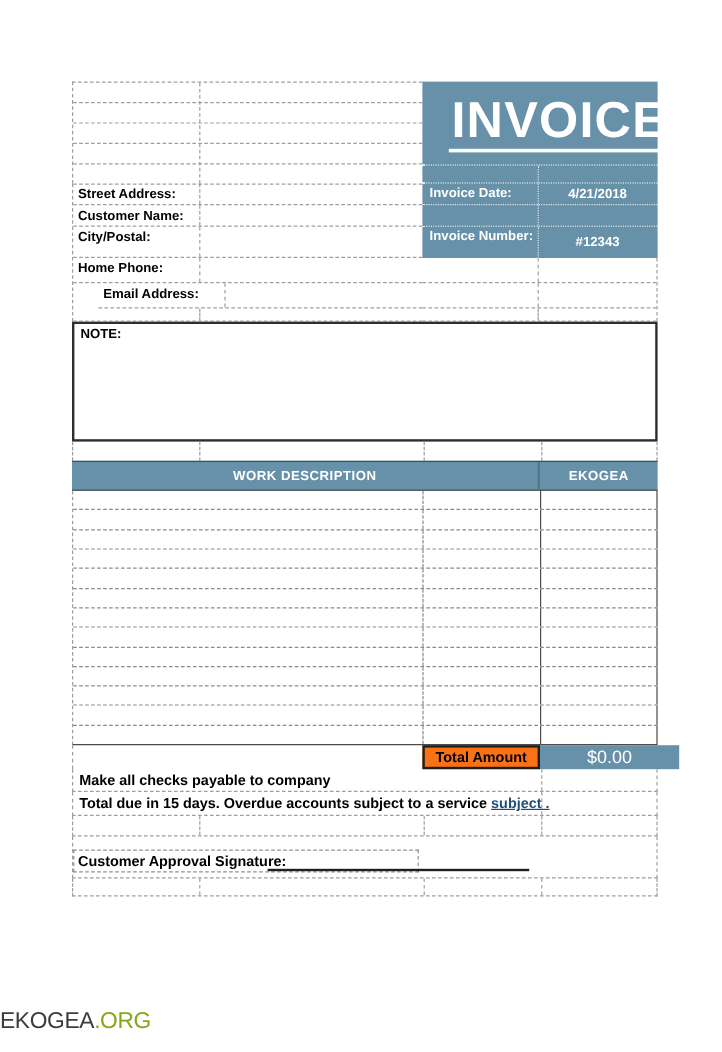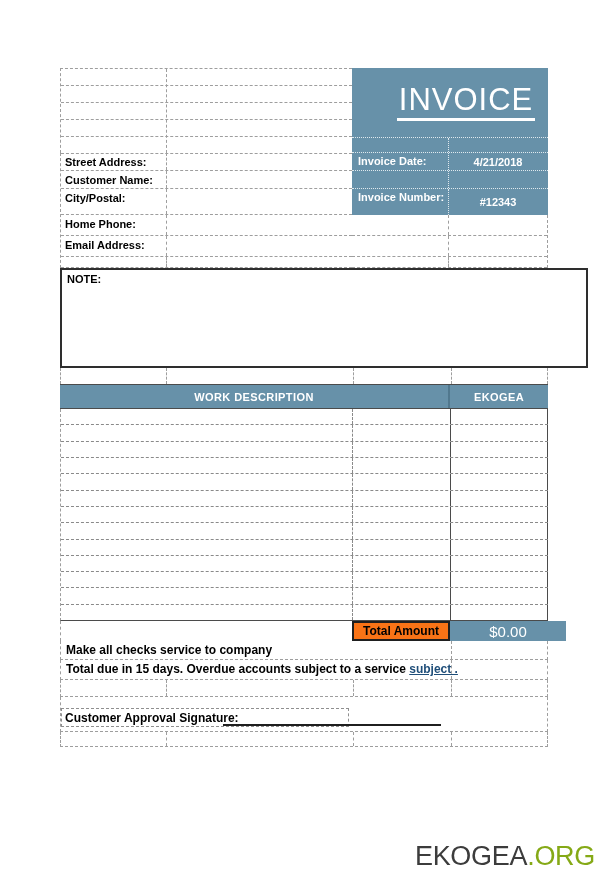--- a/index.html
+++ b/index.html
@@ -26,39 +26,39 @@
 
   
   .fields { left:60px; top:153px; width:292px; height:115px; border-left:1px dashed var(--dash); }
   .frow { display:flex; border-bottom:1px dashed var(--dash); }
   .flabel { width:105px; font-size:11px; font-weight:bold; color:#000; padding:3px 0 0 4px; }
   .fvalue { flex:1; border-left:1px dashed var(--dash); }
 
   
   .blue-box { left:352px; top:68px; width:196px; height:147px; background:var(--accent); color:#fff; }
   .title-sec { height:69px; display:flex; align-items:center; justify-content:center; }
-  .title-text { font-size:31px; font-weight:normal; letter-spacing:1px;
+  .title-text { font-size:42px; font-weight:bold; letter-spacing:1px;
                 border-bottom:3px solid #fff; padding:0 2px 1px 2px; line-height:1.05;margin-left:32px; }
   .brow { position:relative; border-top:1px dotted rgba(255,255,255,.8); display:flex; }
   .brow .bdiv { position:absolute; left:96px; top:0; bottom:0; border-left:1px dotted rgba(255,255,255,.8); }
   .brow.spacer1 { height:15px; }
   .brow.date { height:18px; }
   .brow.spacer2 { height:18px; }
   .brow.number { height:27px; }
   .blabel { width:96px; font-size:11px; font-weight:bold; padding:2px 0 0 6px; line-height:1.1; }
   .bvalue { flex:1; font-size:11px; font-weight:bold; text-align:center; padding-top:3px; }
   .brow.number .bvalue { display:flex; align-items:center; justify-content:center; padding-top:0; }
 
   
   .right-rows { left:352px; top:215px; width:196px; height:53px; border-right:1px dashed var(--dash); }
   .rrow { position:relative; border-bottom:1px dashed var(--dash); }
   .rrow .bdivg { position:absolute; left:96px; top:0; bottom:0; border-left:1px dashed var(--dash); }
 
   
-  .note-box { left:60px; top:268px; width:528px; height:100px; border:2px solid #2e2e2e; background:#fff; }
+  .note-box { left:60px; top:268px; width:488px; height:100px; border:2px solid #2e2e2e; background:#fff; }
   .note-label { font-size:11px; font-weight:bold; color:#000; padding:3px 0 0 5px; }
 
   
   .gap-row { left:60px; top:368px; width:488px; height:16px;
              border-left:1px dashed var(--dash); border-right:1px dashed var(--dash); }
 
   
   .thead { left:60px; top:384px; width:488px; height:25px; display:flex;
            background:var(--accent); border-top:1px solid var(--solid); border-bottom:1px solid var(--solid); }
   .th-desc { width:390px; display:flex; align-items:center; justify-content:center;
@@ -103,21 +103,21 @@
              border-bottom:1px dashed var(--dash); }
   .sig-box { position:absolute; left:0; top:11px; width:288px; height:19px;
              border:1px dashed #8f8f8f; font-size:12px; font-weight:bold; color:#000;
              padding:2px 0 0 3px; white-space:nowrap; }
   .sig-line { position:absolute; left:162px; top:27px; width:218px; border-bottom:2px solid var(--ink); }
   .bottom-row { left:60px; top:732px; width:488px; height:15px;
                 border-left:1px dashed var(--dash); border-right:1px dashed var(--dash);
                 border-bottom:1px dashed var(--dash); }
 
   
-  .brand { left:0; top:841px; width:595px; text-align:right; font-size:27px; letter-spacing:-0.3px; }
+  .brand { left:0; top:841px; width:595px; font-size:19px; letter-spacing:-0.3px; }
   .brand-name { color:#3c3c3c; }
   .brand-suffix { color:#85a916; }
 </style>
 </head>
 <body>
 
 <div class="page">
 
   <div class="abs top-grid">
     <div class="row"></div>
@@ -138,21 +138,21 @@
       <div class="fvalue"></div>
     </div>
     <div class="frow" style="height:26px;">
       <div class="flabel">City/Postal:</div>
       <div class="fvalue"></div>
     </div>
     <div class="frow" style="height:21px;">
       <div class="flabel">Home Phone:</div>
       <div class="fvalue"></div>
     </div>
-    <div class="frow" style="height:21px;">
+    <div class="frow" style="height:21px;margin-left:21px;">
       <div class="flabel">Email Address:</div>
       <div class="fvalue"></div>
     </div>
     <div class="frow" style="height:11px;">
       <div class="flabel"></div>
       <div class="fvalue"></div>
     </div>
   </div>
 
   <div class="abs blue-box">
@@ -273,21 +273,21 @@
     </div>
 
   <div class="abs total-row">
     <div class="total-left"></div>
     <div class="total-label-box">Total Amount</div>
     <div class="total-value-box">$0.00</div>
   </div>
 
   <div class="abs checks-row">
     <div class="vdiv" style="left:390px;"></div>
-    <div class="foot-text">Make all checks service to company</div>
+    <div class="foot-text">Make all checks payable to company</div>
   </div>
 
   <div class="abs due-row">
     <div class="vdiv" style="left:390px;"></div>
     <div class="foot-text"><span>Total due in 15 days. Overdue accounts subject to a service </span><span class="due-link">subject .</span></div>
   </div>
 
   <div class="abs empty-row-a">
     <div class="vdiv" style="left:105px;"></div>
     <div class="vdiv" style="left:292px;"></div>

